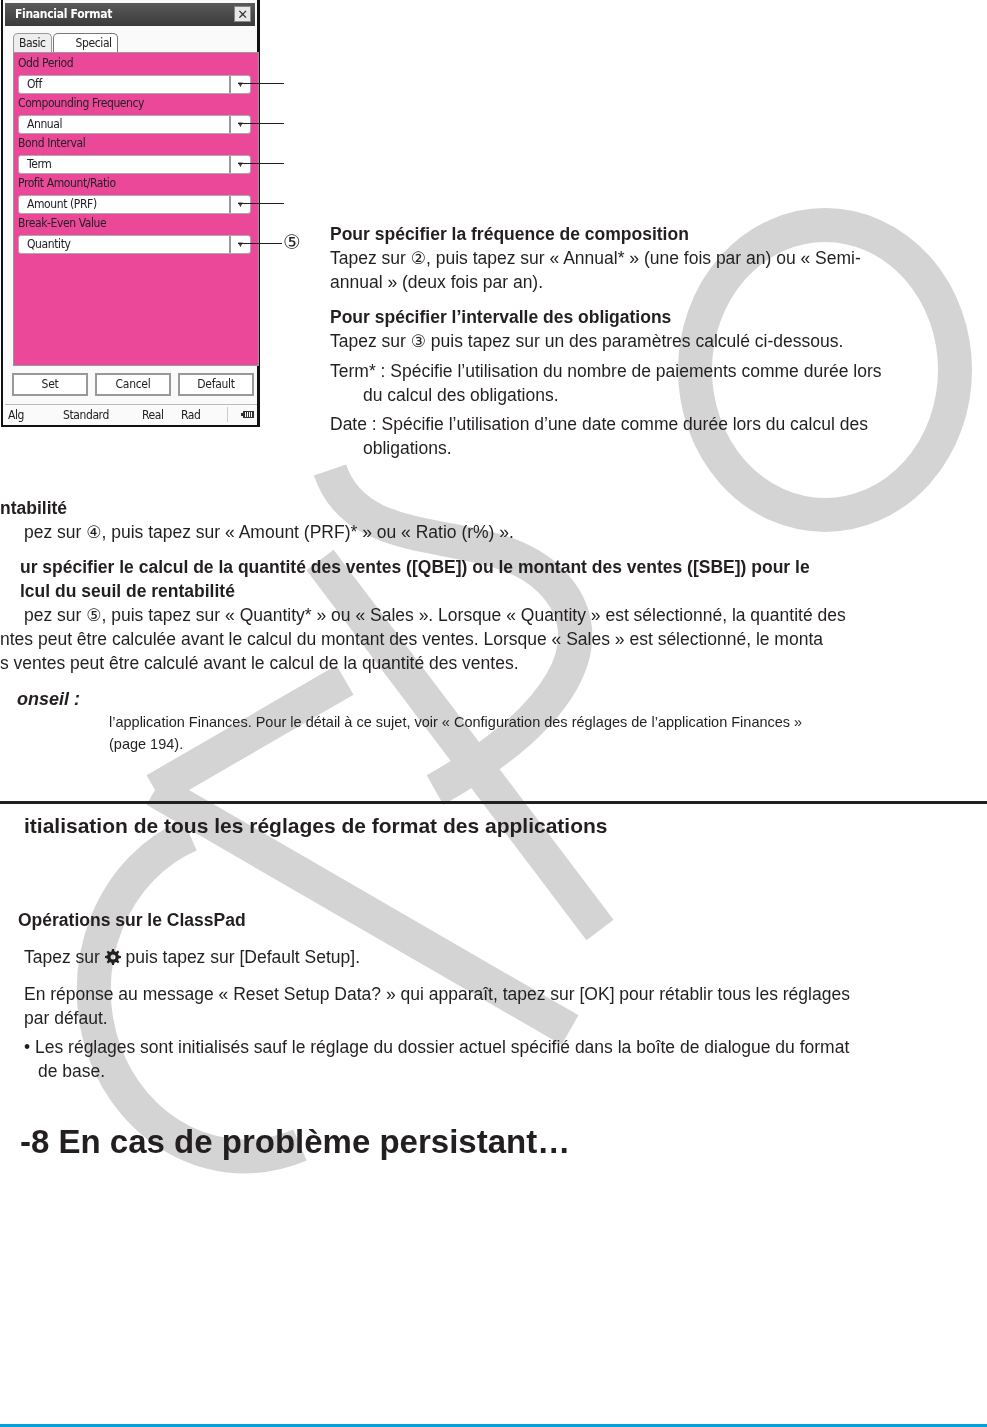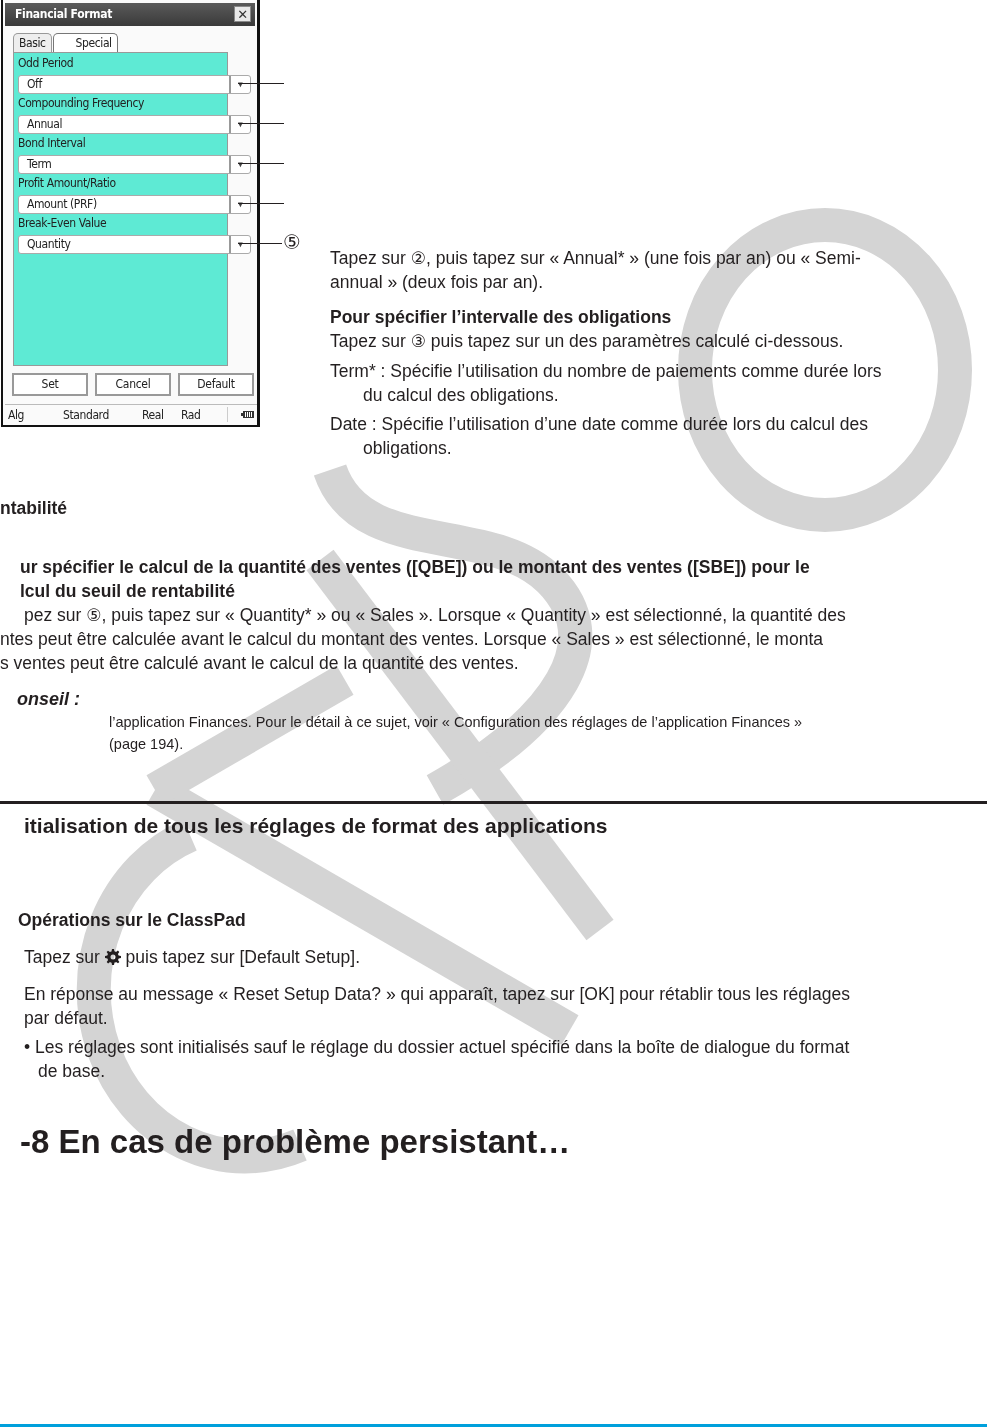--- a/index.html
+++ b/index.html
@@ -29,22 +29,22 @@
       font-family: "DejaVu Sans", sans-serif;
     }
     .tabs { position: absolute; left: 10px; top: 33px; height: 20px; display: flex; align-items: center; }
     .tab {
       font-size: 12px; padding: 0 5px; height: 19px; line-height: 19px; border: 1px solid #999; border-bottom: none;
       border-radius: 5px 5px 0 0; background: #eee; color: #222; margin-right: 1px;
       font-family: "DejaVu Sans Condensed", "DejaVu Sans", sans-serif; letter-spacing: -0.4px;
     }
     .tab.active { background: #fff; height: 20px; border-color: #777; padding-left: 22px; }
     .panel {
-      position: absolute; left: 10px; top: 52px; width: 215px; height: 314px;
-      border: 1px solid #999; background: #5eead4; box-sizing: border-box;
+      position: absolute; left: 10px; top: 52px; width: 246px; height: 314px;
+      border: 1px solid #999; background: #ec4899; box-sizing: border-box;
     }
     .field-label {
       position: absolute; left: 4px; font-size: 12px; color: #222;
       font-family: "DejaVu Sans Condensed", "DejaVu Sans", sans-serif; letter-spacing: -0.4px;
     }
     .select {
       position: absolute; left: 4px; width: 233px; height: 19px; border: 1px solid #aaa; border-radius: 3px;
       background: #fff; box-sizing: border-box;
     }
     .select .val {
@@ -159,31 +159,33 @@
     </div>
   </div>
 
   <div class="callout" style="left:238px;top:83px;width:46px"></div>
   <div class="callout" style="left:238px;top:123px;width:46px"></div>
   <div class="callout" style="left:238px;top:163px;width:46px"></div>
   <div class="callout" style="left:238px;top:203px;width:46px"></div>
   <div class="callout" style="left:238px;top:243px;width:44px"></div>
   <div class="callout-num">⑤</div>
 
+  <div class="t b" style="left:330px;top:222px">Pour spécifier la fréquence de composition</div>
   <div class="t" style="left:330px;top:246px"><span>Tapez sur </span><span class="circled">②</span><span>, puis tapez sur « Annual* » (une fois par an) ou « Semi-</span></div>
   <div class="t" style="left:330px;top:270px">annual » (deux fois par an).</div>
 
   <div class="t b" style="left:330px;top:305px">Pour spécifier l’intervalle des obligations</div>
   <div class="t" style="left:330px;top:329px"><span>Tapez sur </span><span class="circled">③</span><span> puis tapez sur un des paramètres calculé ci-dessous.</span></div>
   <div class="t" style="left:330px;top:359px">Term* : Spécifie l’utilisation du nombre de paiements comme durée lors</div>
   <div class="t" style="left:363px;top:383px">du calcul des obligations.</div>
   <div class="t" style="left:330px;top:412px">Date : Spécifie l’utilisation d’une date comme durée lors du calcul des</div>
   <div class="t" style="left:363px;top:436px">obligations.</div>
 
   <div class="t b" style="left:0px;top:496px">ntabilité</div>
+  <div class="t" style="left:24px;top:520px"><span>pez sur </span><span class="circled">④</span><span>, puis tapez sur « Amount (PRF)* » ou « Ratio (r%) ».</span></div>
 
   <div class="t b" style="left:20px;top:555px">ur spécifier le calcul de la quantité des ventes ([QBE]) ou le montant des ventes ([SBE]) pour le</div>
   <div class="t b" style="left:20px;top:579px">lcul du seuil de rentabilité</div>
   <div class="t" style="left:24px;top:603px"><span>pez sur </span><span class="circled">⑤</span><span>, puis tapez sur « Quantity* » ou « Sales ». Lorsque « Quantity » est sélectionné, la quantité des</span></div>
   <div class="t" style="left:0px;top:627px">ntes peut être calculée avant le calcul du montant des ventes. Lorsque « Sales » est sélectionné, le monta</div>
   <div class="t" style="left:0px;top:651px">s ventes peut être calculé avant le calcul de la quantité des ventes.</div>
 
   <div class="t conseil" style="left:17px;top:687px">onseil :</div>
   <div class="t small" style="left:109px;top:711px">l’application Finances. Pour le détail à ce sujet, voir « Configuration des réglages de l’application Finances »</div>
   <div class="t small" style="left:109px;top:733px">(page 194).</div>

